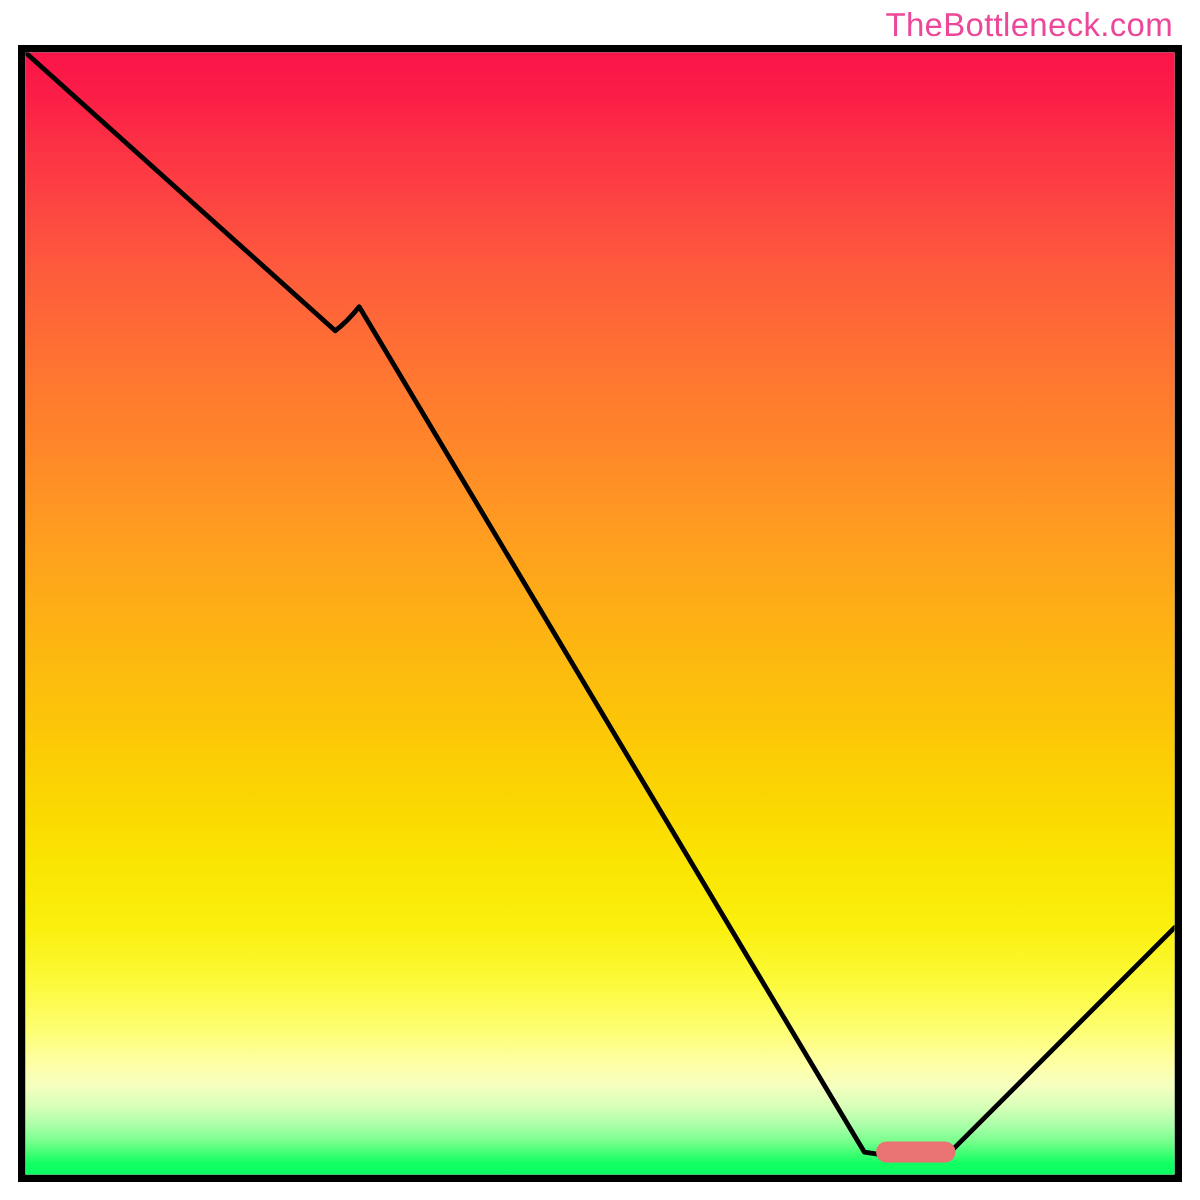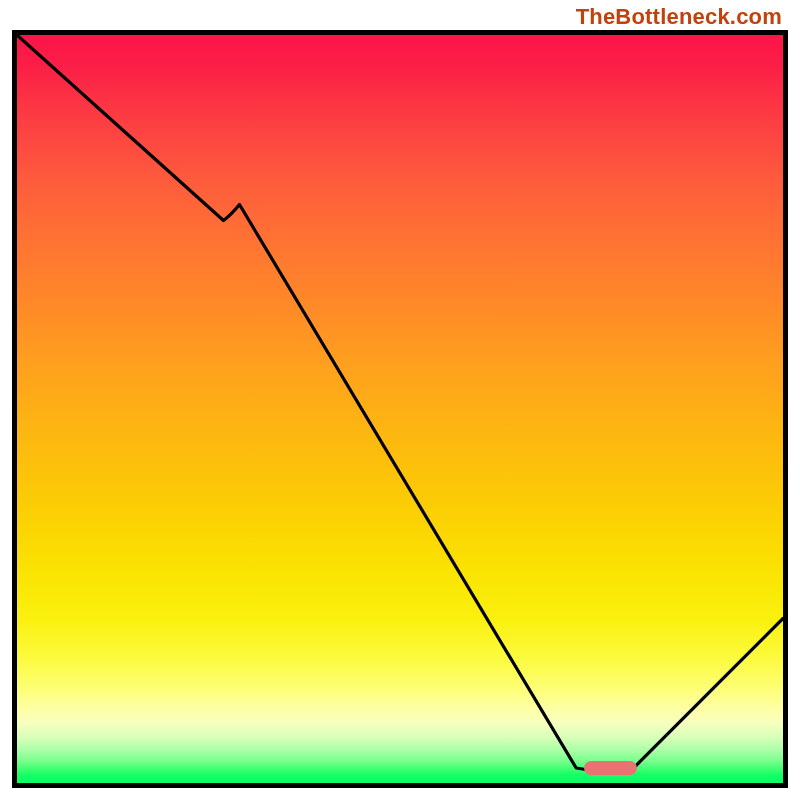--- a/index.html
+++ b/index.html
@@ -8,22 +8,22 @@
     height: 800px;
     background: #ffffff;
     position: relative;
     font-family: Arial, sans-serif;
   }
   .watermark {
     position: absolute;
     top: 4px;
     right: 18px;
     font-size: 22px;
-    font-weight: bold;
-    color: #c2410c;
+    font-weight: normal;
+    color: #ec4899;
     letter-spacing: 0.2px;
     z-index: 10;
   }
   .frame {
     position: absolute;
     left: 12px;
     top: 30px;
     width: 776px;
     height: 758px;
     border: 5px solid #000;

